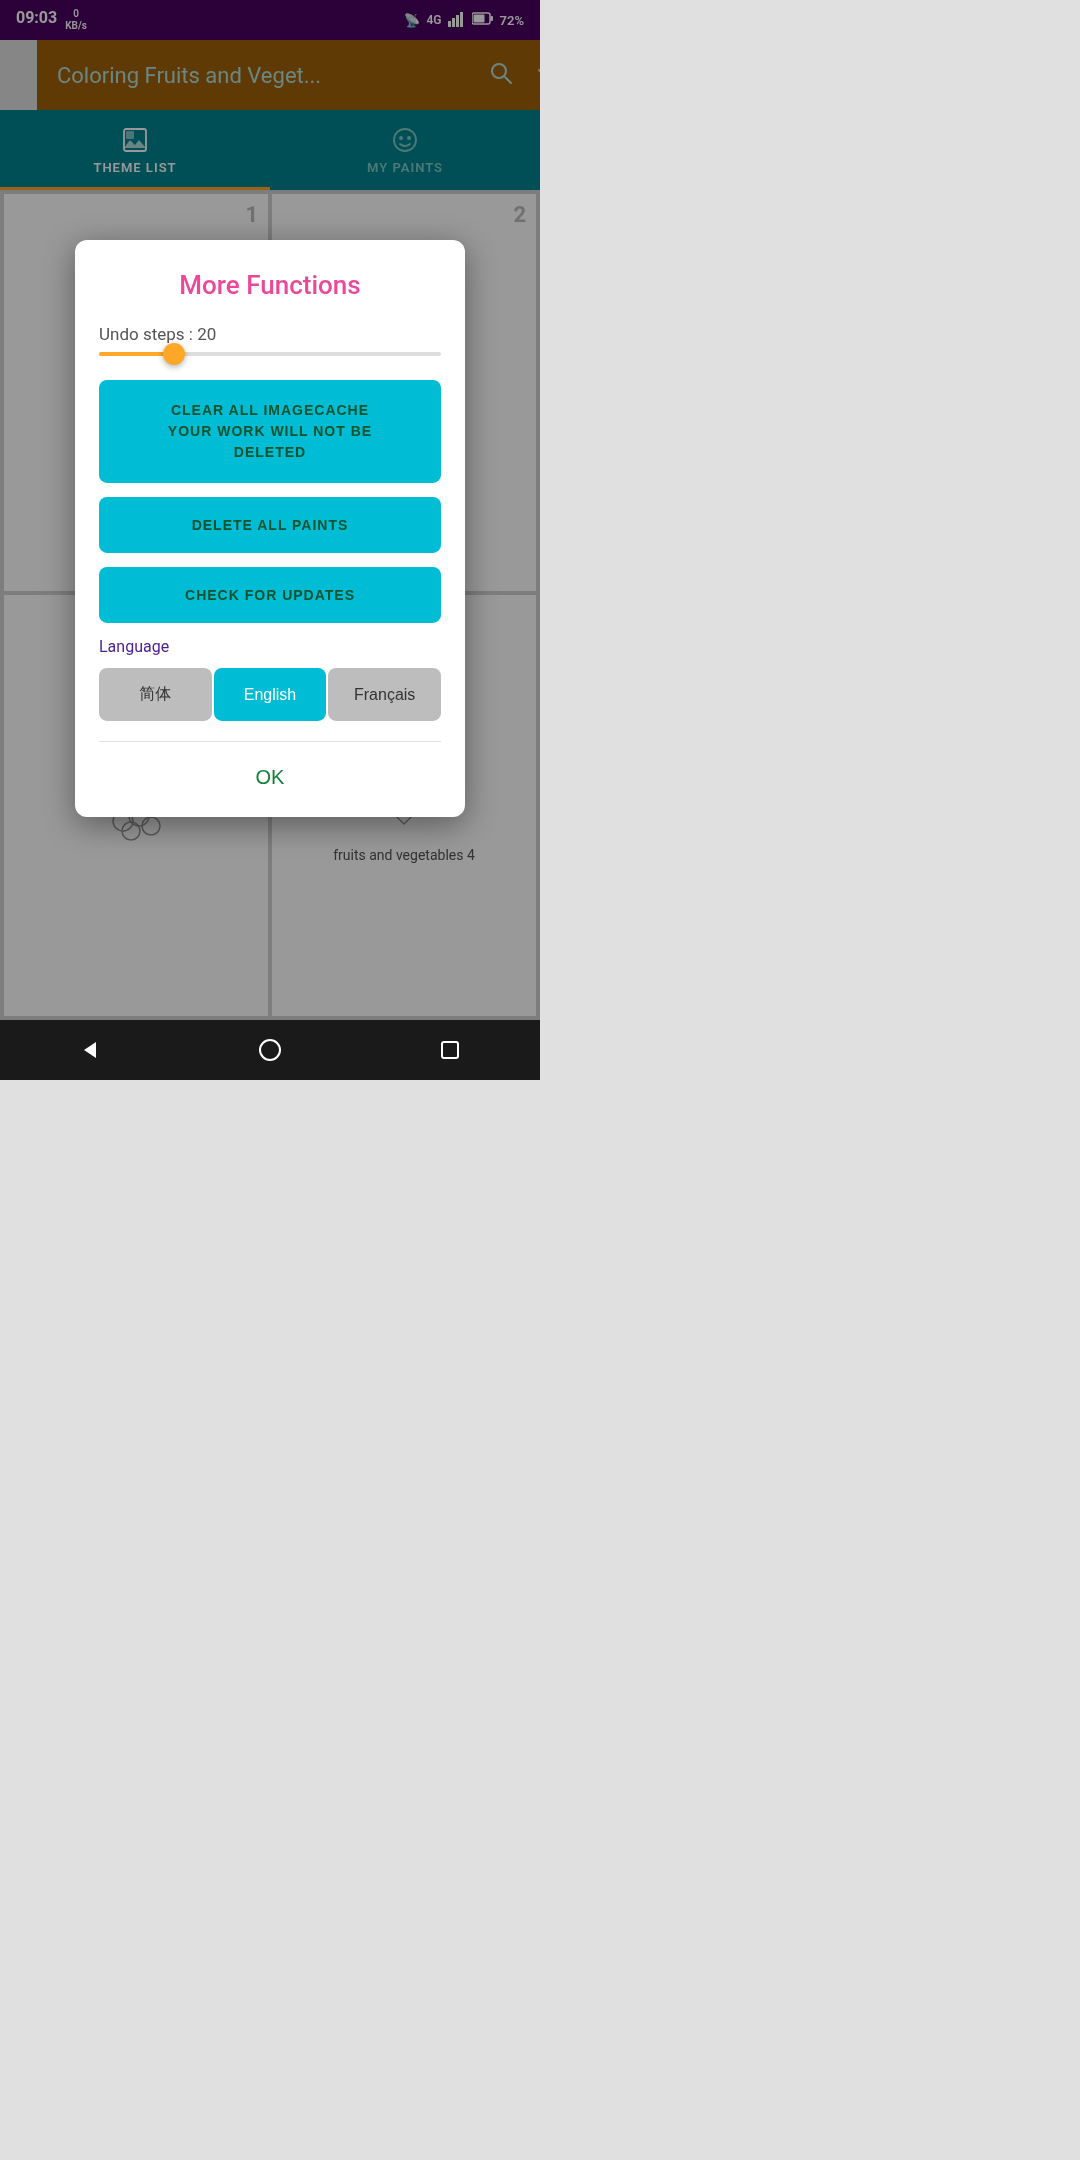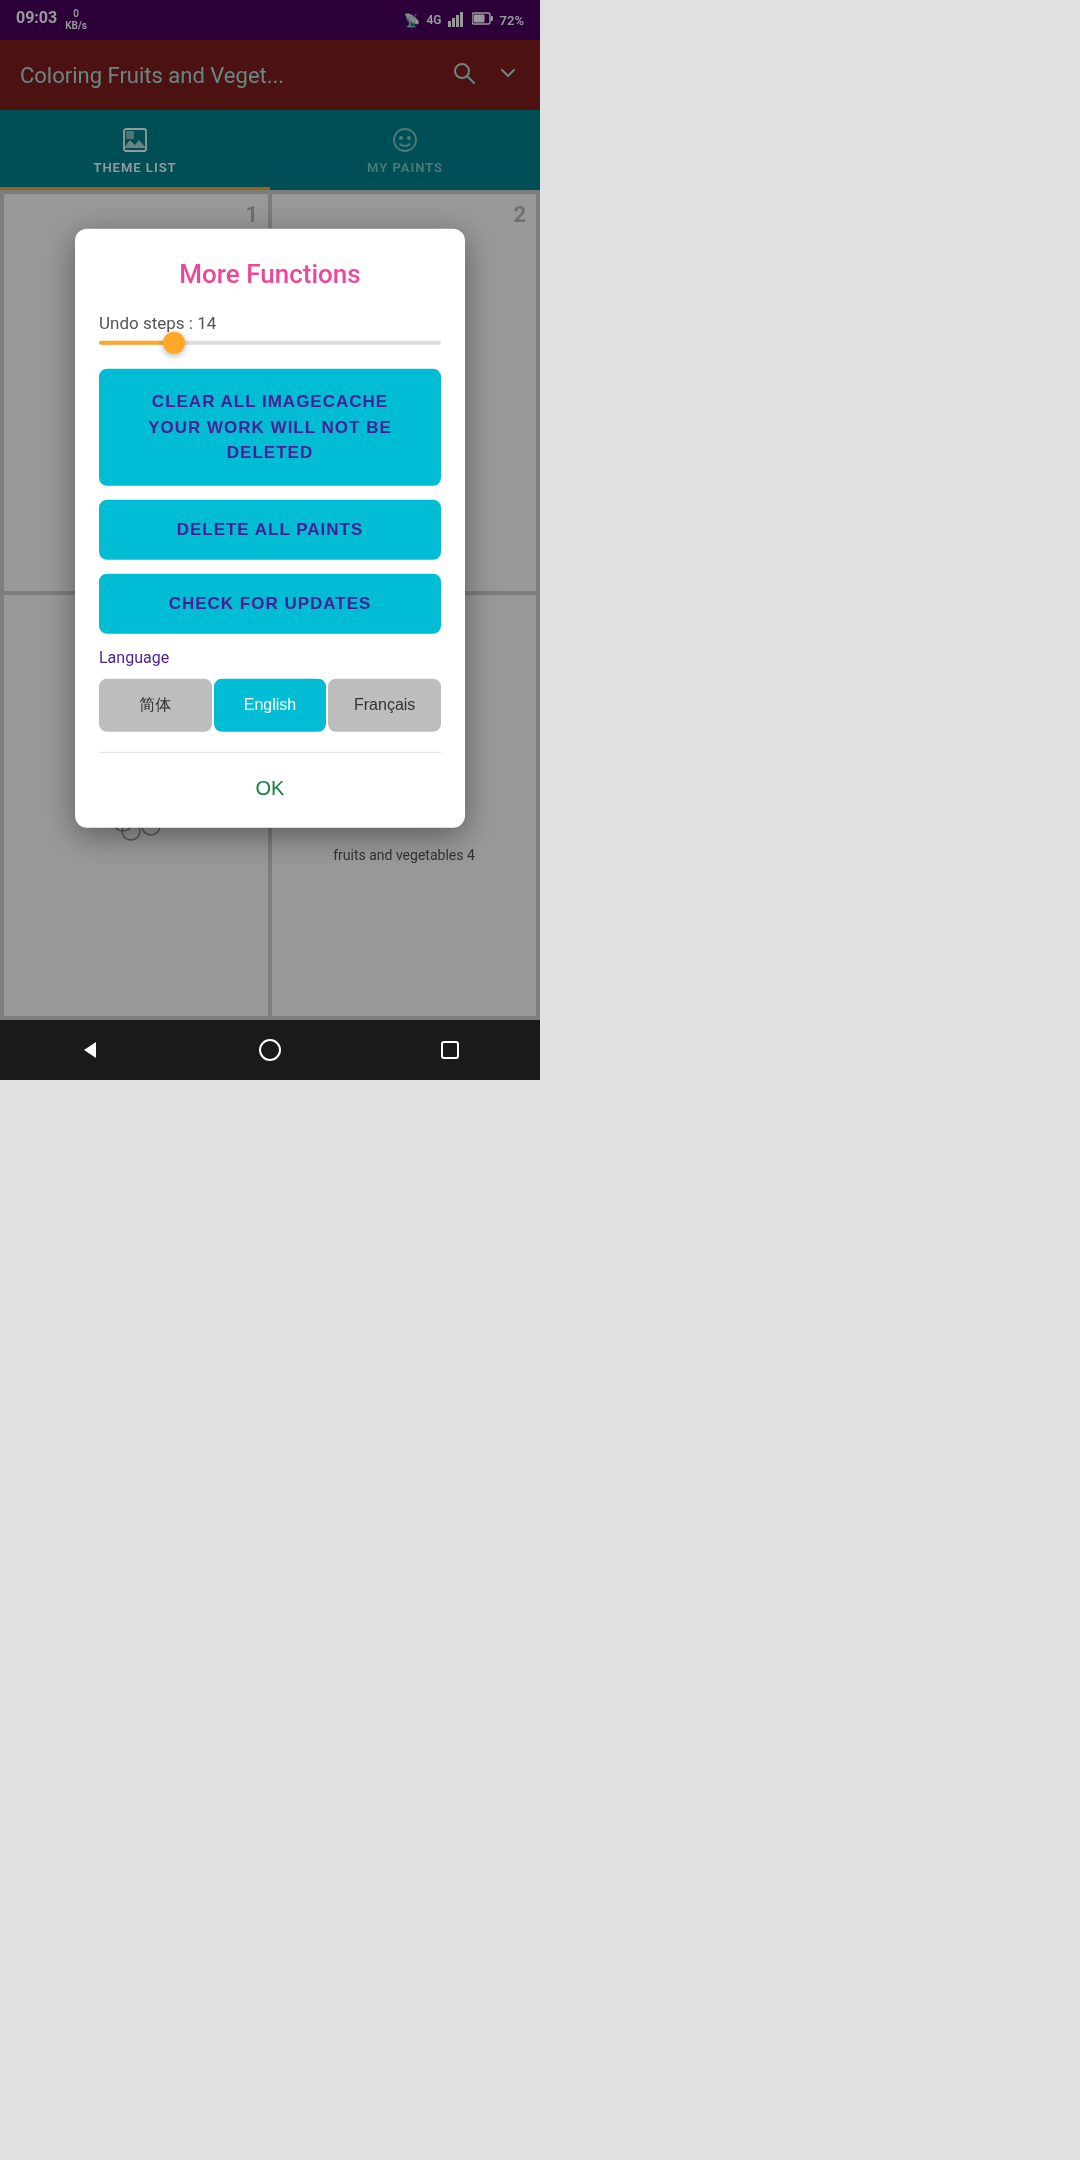--- a/index.html
+++ b/index.html
@@ -40,27 +40,28 @@
       display: flex;
       align-items: center;
       gap: 6px;
       font-size: 12px;
     }
 
     
     .app-bar {
       width: 100%;
       height: 70px;
-      background: #7f1d1d;
+      background: #a16207;
       display: flex;
       align-items: center;
       justify-content: space-between;
       padding: 0 20px;
       position: relative;
       z-index: 10;
+      margin-left: 37px;
     }
     .app-title {
       color: #b2dfdb;
       font-size: 22px;
       font-weight: 400;
     }
     .app-bar-icons {
       display: flex;
       align-items: center;
       gap: 20px;
@@ -216,25 +217,25 @@
       transform: translate(-50%, -50%);
       width: 22px;
       height: 22px;
       background: #ffa726;
       border-radius: 50%;
       box-shadow: 0 2px 6px rgba(0,0,0,0.3);
     }
     .btn-cyan {
       width: 100%;
       background: #00bcd4;
-      color: #4c1d95;
+      color: #14532d;
       border: none;
       border-radius: 8px;
       padding: 20px 16px;
-      font-size: 17px;
+      font-size: 14px;
       font-weight: 700;
       letter-spacing: 1px;
       text-transform: uppercase;
       cursor: pointer;
       margin-bottom: 14px;
       display: block;
     }
     .language-section {
       margin-bottom: 20px;
     }
@@ -481,21 +482,21 @@
   </div>
 </div>
 
 <div class="overlay"></div>
 
 <div class="dialog">
   <h2 class="dialog-title">More Functions</h2>
 
   
   <div>
-    <div class="undo-label">Undo steps : 14</div>
+    <div class="undo-label">Undo steps : 20</div>
     <div class="slider-container">
       <div class="slider-track">
         <div class="slider-fill"></div>
         <div class="slider-thumb"></div>
       </div>
     </div>
   </div>
 
   
   <button class="btn-cyan" style="line-height:1.5;">

